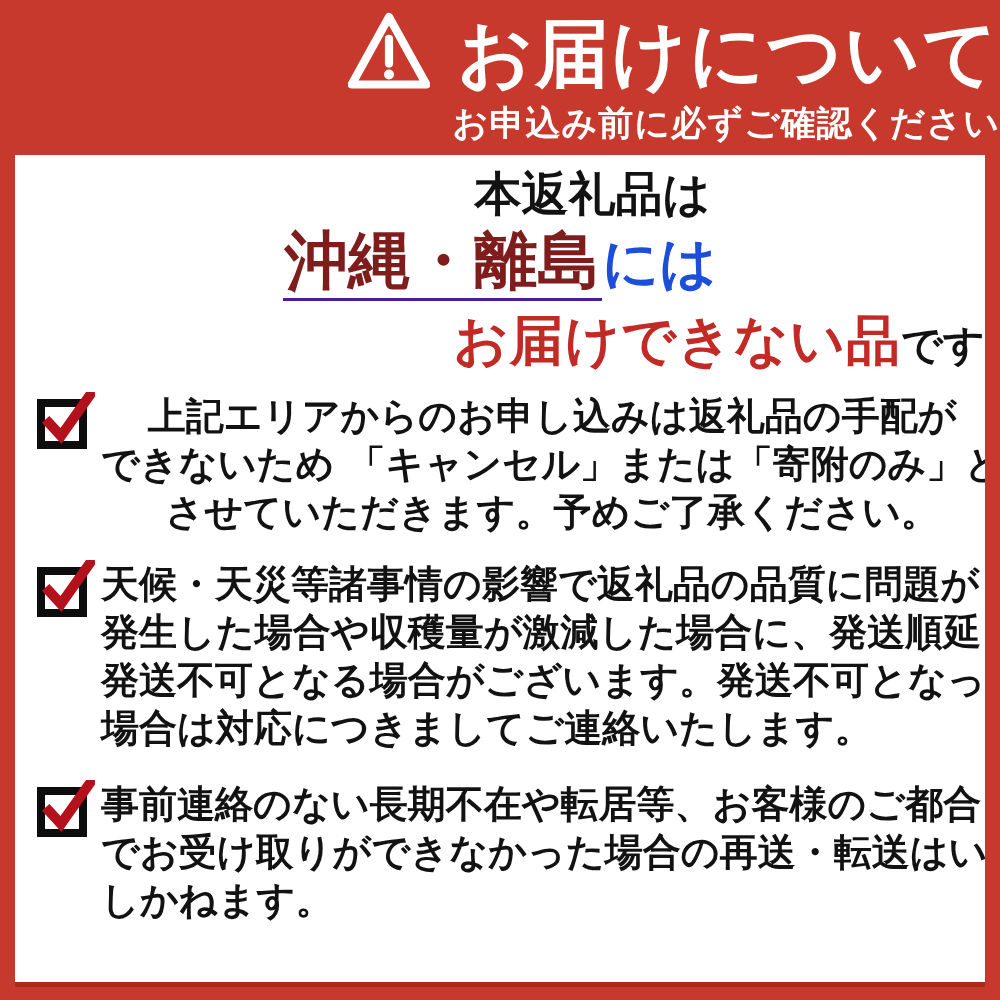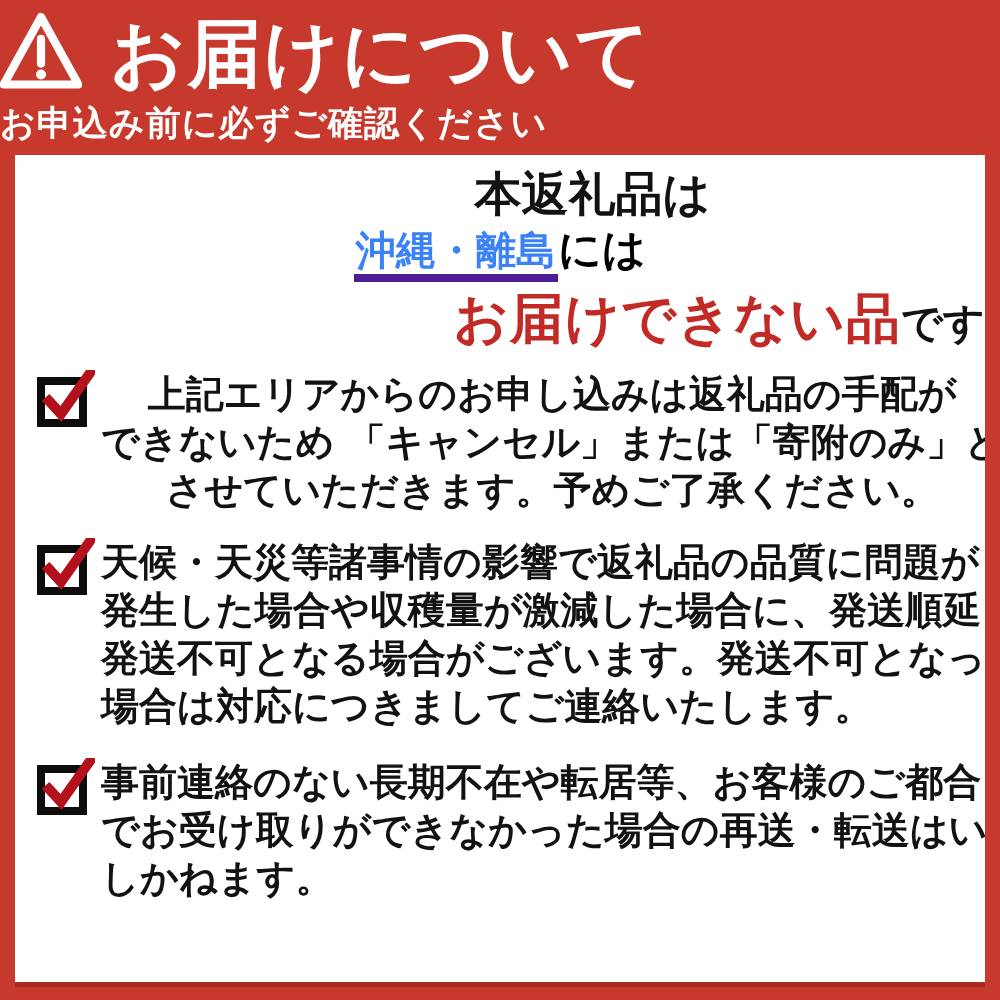--- a/index.html
+++ b/index.html
@@ -11,21 +11,21 @@
   .canvas {
     position: relative;
     width: 1000px; height: 1000px;
     background: #c7392c;
   }
 
   
   .header {
     height: 155px;
     display: flex; flex-direction: column;
-    align-items: flex-start; justify-content: flex-start;
+    align-items: flex-end; justify-content: flex-start;
     padding-top: 10px; box-sizing: border-box;
     color: #ffffff;
   }
   .title-row {
     display: flex; align-items: center; justify-content: center;
     gap: 28px;
   }
   .warning-icon-wrap { width: 82px; height: 88px; flex: 0 0 auto; }
   .page-title {
     font-size: 74px; font-weight: bold; line-height: 1.05;
@@ -48,25 +48,25 @@
     color: #121212;
   }
   .intro-line {
     font-size: 47px; font-weight: bold; line-height: 1.05;
     margin-left: 185px; white-space: nowrap; text-align: center;
   }
   .area-line {
     text-align: center; margin-top: 8px; white-space: nowrap; line-height: 1.1;
   }
   .area-highlight {
-    font-size: 40px; font-weight: bold; color: #3b82f6;
-    border-bottom: 8px solid #4c1d95;
+    font-size: 63px; font-weight: bold; color: #7f1d1d;
+    border-bottom: 3px solid #4c1d95;
     padding: 0 2px 1px 2px;
   }
-  .area-suffix { font-size: 43px; font-weight: bold; color: #000000; margin-top: 20px; }
+  .area-suffix { font-size: 56px; font-weight: bold; color: #1d4ed8; margin-top: 20px; }
   .nodeliver-line {
     text-align: right; margin-top: 15px; white-space: nowrap; line-height: 1.1;
   }
   .nodeliver-em { font-size: 54px; font-weight: bold; color: #c22a26; letter-spacing: 1px; }
   .nodeliver-suffix { font-size: 41px; font-weight: bold; color: #121212; }
 
   
   .checklist { margin: 22px 14px 0 22px; }
   .check-item { display: flex; align-items: flex-start; }
   .check-item.mb1 { margin-bottom: 24px; text-align: center; }

